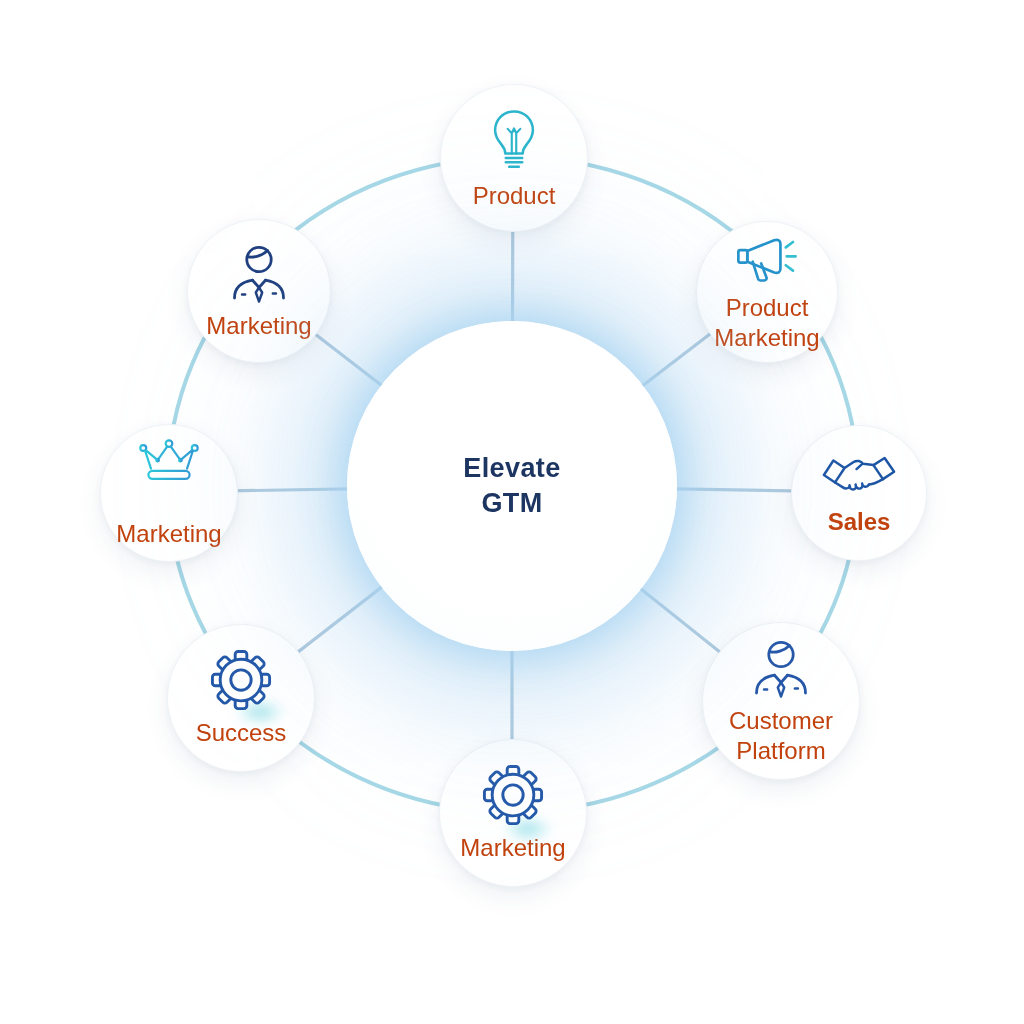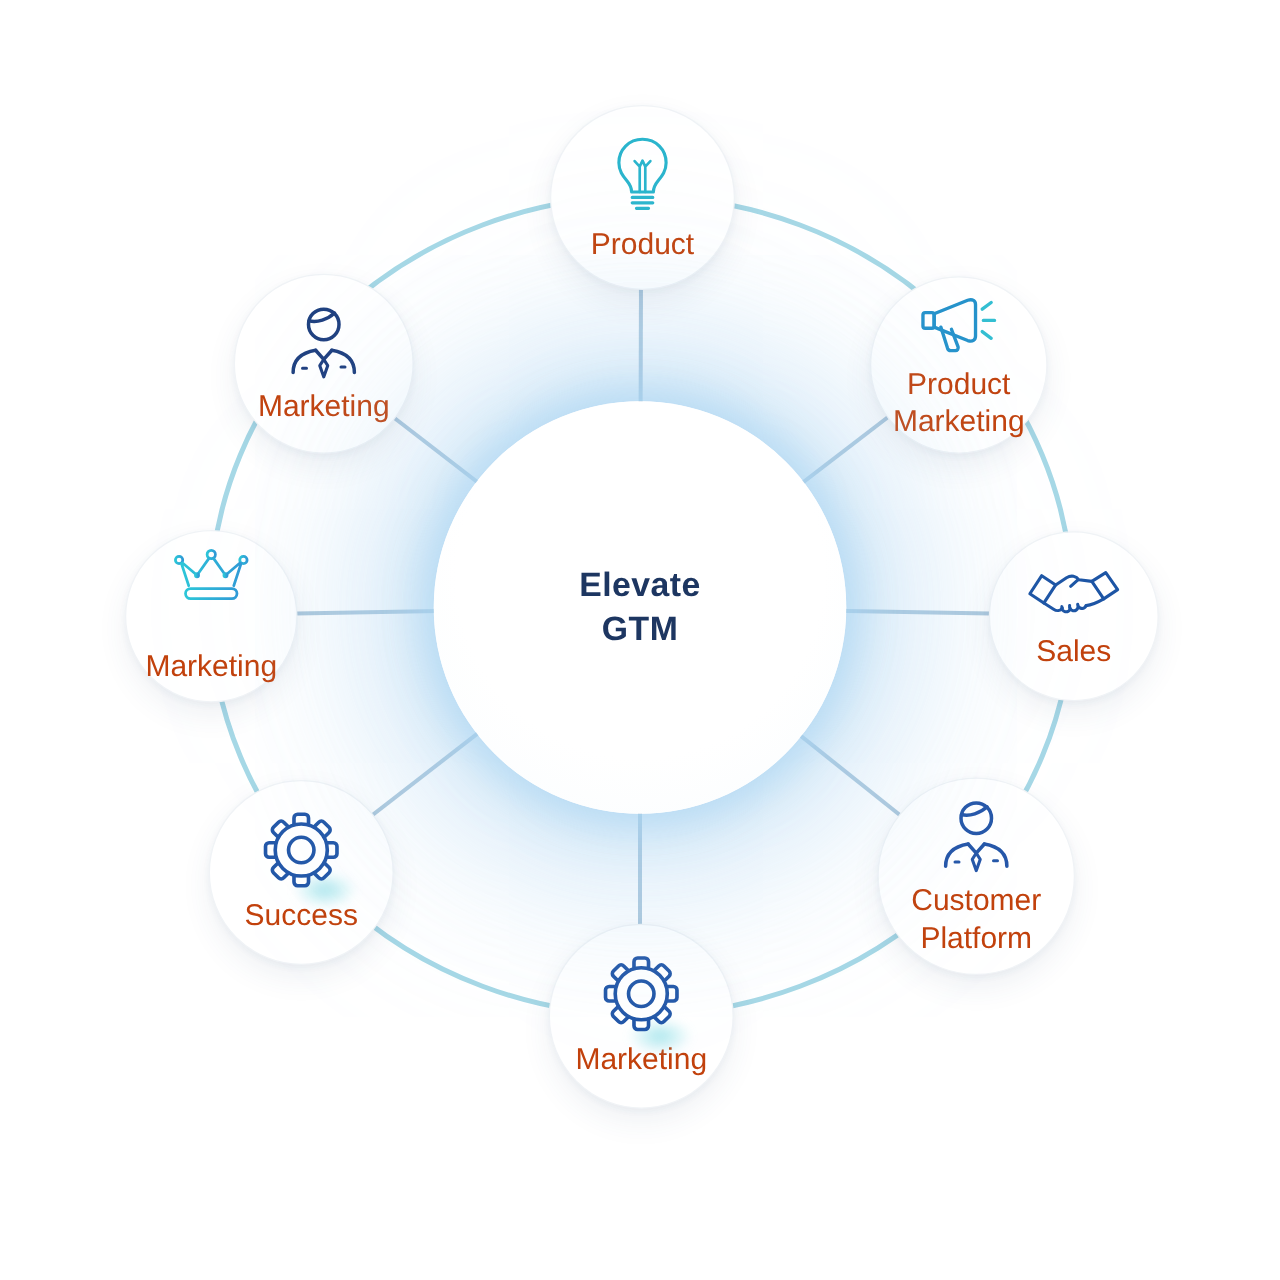--- a/index.html
+++ b/index.html
@@ -30,21 +30,21 @@
   }
   .node-label.wrap{white-space:normal;max-width:122px;}
   .icon{display:block;position:relative;z-index:1;}
   .gear-smudge{
     position:absolute;width:52px;height:30px;border-radius:50%;
     background:radial-gradient(ellipse, rgba(70,200,215,.45), rgba(70,200,215,0) 70%);
     filter:blur(4px);z-index:0;
   }
   #n-product          {left:440px;top:84px; width:146px;height:146px;}
   #n-product-marketing{left:696px;top:221px;width:140px;height:140px;}
-  #n-sales            {left:791px;top:425px;width:134px;height:134px;}
+  #n-sales            {left:791px;top:425px;width:134px;height:134px;font-weight:bold;}
   #n-customer-success {left:702px;top:622px;width:156px;height:156px;}
   #n-strategy         {left:439px;top:739px;width:146px;height:146px;}
   #n-revops           {left:167px;top:624px;width:146px;height:146px;}
   #n-marketing        {left:100px;top:424px;width:136px;height:136px;gap:25px;}
   #n-leadership       {left:187px;top:219px;width:142px;height:142px;}
   #n-strategy .gear-smudge{left:62px;top:74px;}
   #n-revops   .gear-smudge{left:66px;top:72px;}
 </style>
 </head>
 <body>

